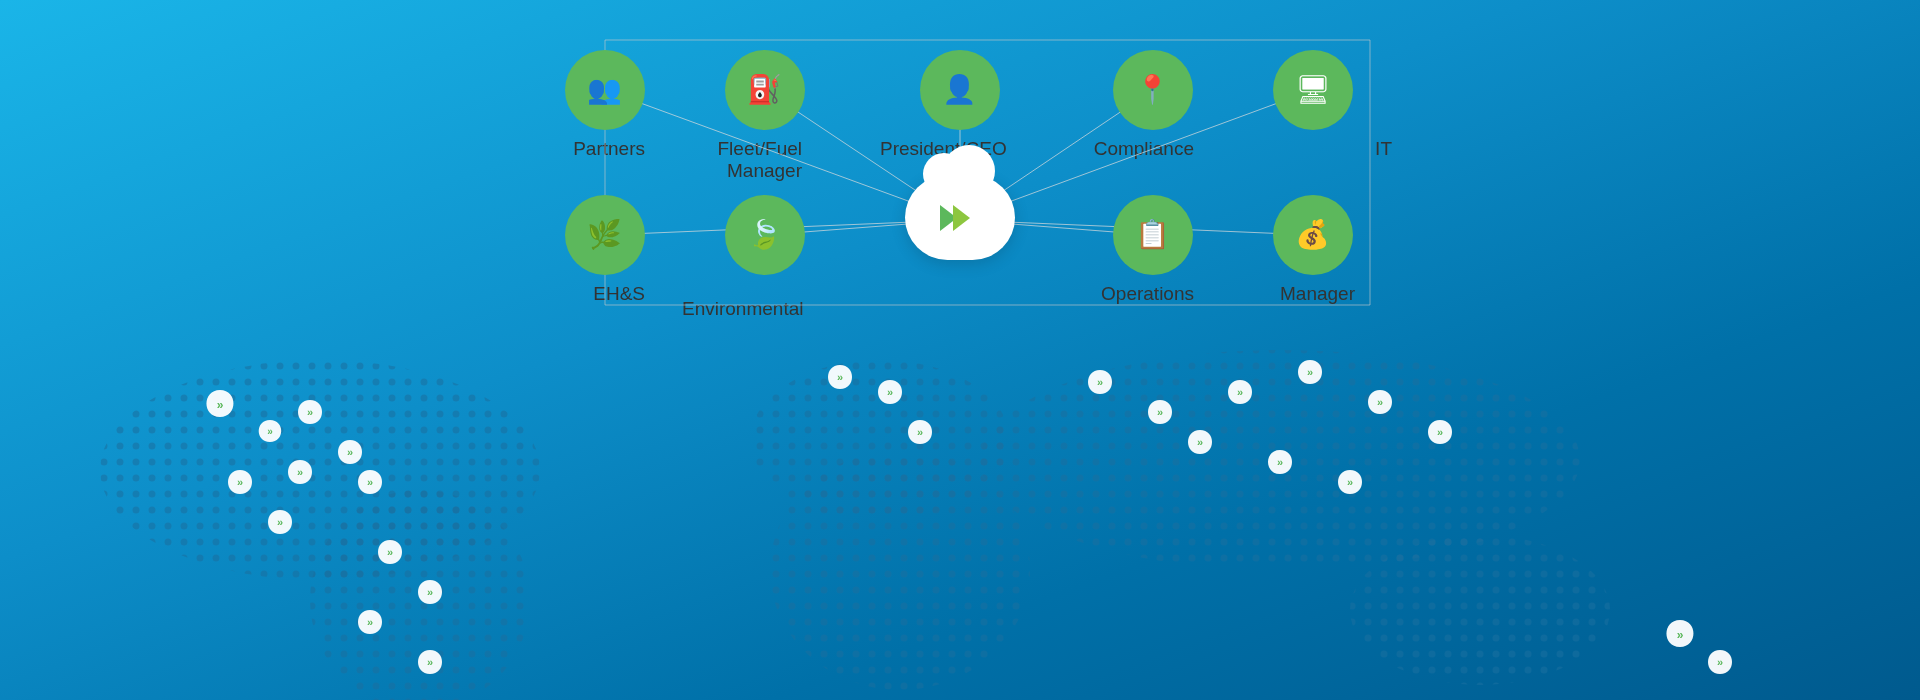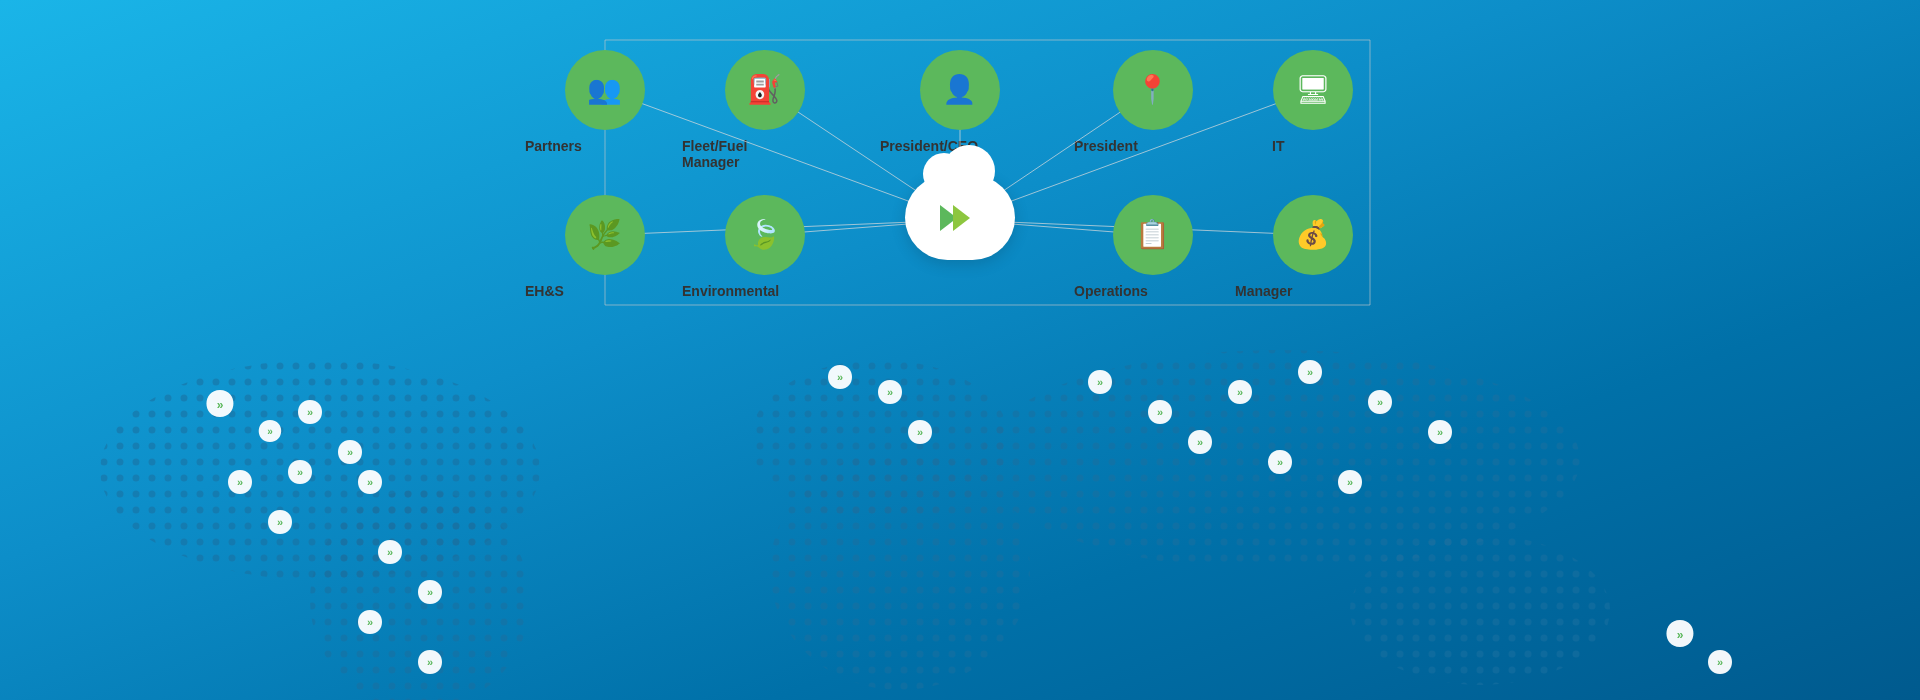--- a/index.html
+++ b/index.html
@@ -85,24 +85,24 @@
     }
 
     .role-circle .icon {
       font-size: 28px;
       color: white;
       line-height: 1;
     }
 
     .role-label {
       position: absolute;
-      text-align: left;
+      text-align: right;
       color: #333;
-      font-size: 14px;
-      font-weight: 700;
+      font-size: 19px;
+      font-weight: 400;
       white-space: nowrap;
       width: 120px;
     }
 
     
     .connector-svg {
       position: absolute;
       top: 0;
       left: 0;
       width: 100%;
@@ -291,36 +291,36 @@
   <div class="role-label" style="left:222px; top:118px; white-space: pre-line;">Fleet/Fuel<br>Manager</div>
 
   <div class="role-circle" style="left:460px; top:30px;">
     <span class="icon">👤</span>
   </div>
   <div class="role-label" style="left:420px; top:118px;">President/CEO</div>
 
   <div class="role-circle" style="left:653px; top:30px;">
     <span class="icon">📍</span>
   </div>
-  <div class="role-label" style="left:614px; top:118px;">President</div>
+  <div class="role-label" style="left:614px; top:118px;">Compliance</div>
 
   <div class="role-circle" style="left:813px; top:30px;">
     <span class="icon">🖥</span>
   </div>
   <div class="role-label" style="left:812px; top:118px;">IT</div>
 
   <div class="role-circle" style="left:105px; top:175px;">
     <span class="icon">🌿</span>
   </div>
   <div class="role-label" style="left:65px; top:263px;">EH&amp;S</div>
 
   <div class="role-circle" style="left:265px; top:175px;">
     <span class="icon">🍃</span>
   </div>
-  <div class="role-label" style="left:222px; top:263px;">Environmental</div>
+  <div class="role-label" style="left:222px; top:278px;">Environmental</div>
 
   <div class="role-circle" style="left:653px; top:175px;">
     <span class="icon">📋</span>
   </div>
   <div class="role-label" style="left:614px; top:263px;">Operations</div>
 
   <div class="role-circle" style="left:813px; top:175px;">
     <span class="icon">💰</span>
   </div>
   <div class="role-label" style="left:775px; top:263px;">Manager</div>

